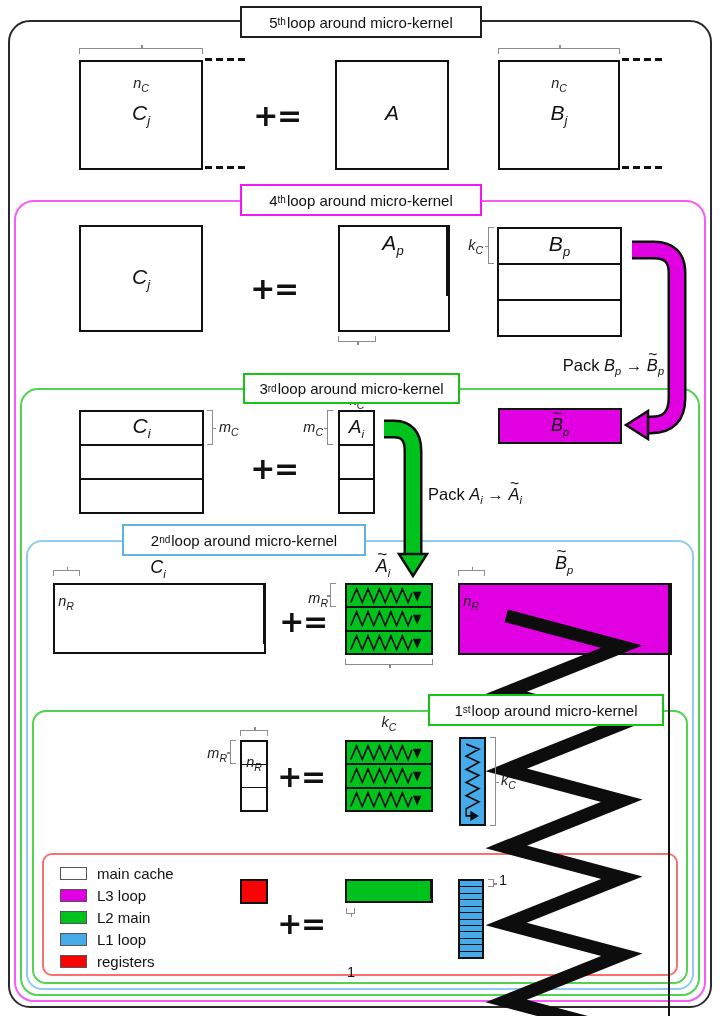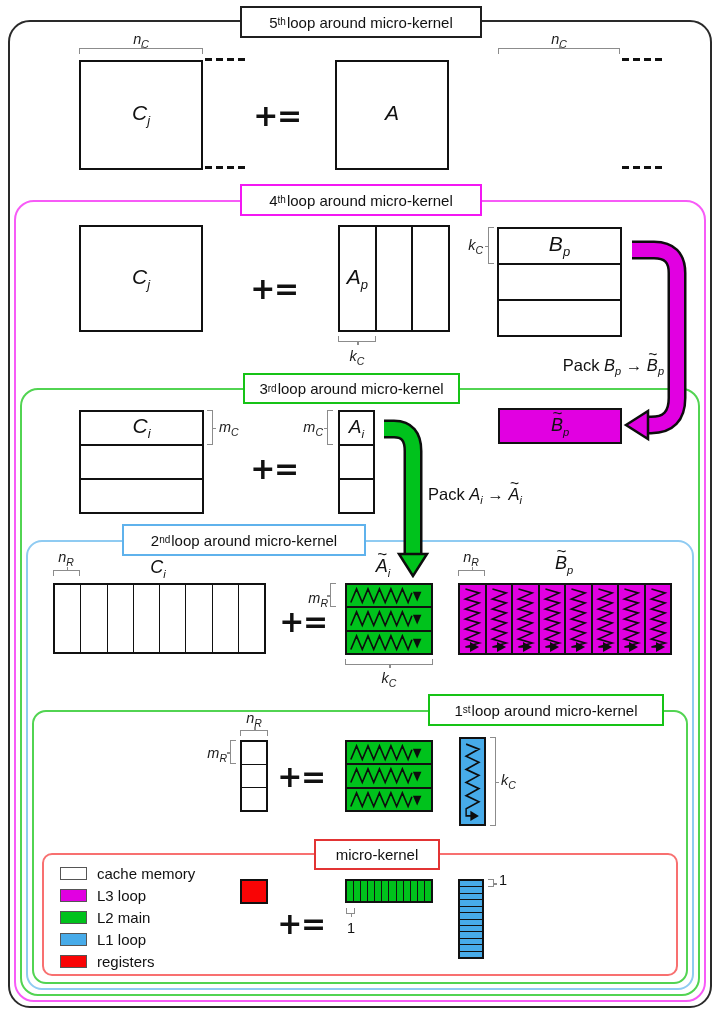--- a/index.html
+++ b/index.html
@@ -6,37 +6,37 @@
   #cv{position:relative;width:720px;height:1016px;background:#fff;overflow:hidden;
       font-family:"Liberation Sans",sans-serif;color:#111;}
   
   .lbox{position:absolute;border:2px solid;background:transparent;box-sizing:border-box;}
   
   .tbox{position:absolute;background:#fff;border:2.2px solid;box-sizing:border-box;
         display:flex;align-items:center;justify-content:center;font-size:15px;z-index:5;white-space:nowrap;}
   .tbox sup{font-size:10px;line-height:1;margin-right:1px;}
   
   .mtx{position:absolute;border:2.4px solid #111;background:#fff;box-sizing:border-box;z-index:3;}
-  .cols{display:flex;flex-direction:row;}
+  .cols{display:flex;flex-direction:column;}
   .rows{display:flex;flex-direction:column;}
   .cols>div,.rows>div{flex:1;display:flex;align-items:center;justify-content:center;box-sizing:border-box;}
   .cols>div{border-right:2px solid #111;}
   .cols>div:last-child{border-right:none;}
   .rows>div{border-bottom:2px solid #111;}
   .rows>div:last-child{border-bottom:none;}
   .thin>div{border-width:1.6px;}
   .ml{font-style:italic;font-size:21px;}
   .ml sub,.ml18 sub{font-size:0.62em;font-style:italic;}
   .ml18{font-style:italic;font-size:18px;}
   .twrap{position:relative;display:inline-block;font-style:italic;}
   .tl{position:absolute;left:55%;top:-0.62em;transform:translateX(-50%);font-style:normal;font-size:0.95em;}
   
   .dm{position:absolute;font-style:italic;font-size:14.5px;color:#1c1c1c;z-index:4;white-space:nowrap;}
   .dm sub{font-size:10.5px;}
-  .cx{transform:translateX(-50%);}
+  .cx{transform:translateX(-50%);margin-top:44px;}
   .ra{text-align:right;}
   
   .br{position:absolute;box-sizing:border-box;z-index:4;}
   .br i{position:absolute;background:#8c8c8c;}
   .br.h{height:6px;border-left:1.6px solid #8c8c8c;border-right:1.6px solid #8c8c8c;}
   .br.h.up{border-top:1.6px solid #8c8c8c;}
   .br.h.up i{left:50%;top:-4px;width:1.6px;height:4px;}
   .br.h.down{border-bottom:1.6px solid #8c8c8c;}
   .br.h.down i{left:50%;bottom:-4px;width:1.6px;height:4px;}
   .br.v{width:6px;border-top:1.6px solid #8c8c8c;border-bottom:1.6px solid #8c8c8c;}
@@ -91,41 +91,41 @@
   <div class="tbox" style="left:122px;top:524px;width:244px;height:32px;border-color:#5fb2ec;">
     <span>2</span>
       <sup>nd</sup>
       <span> loop around micro-kernel</span>
   </div>
   <div class="tbox" style="left:428px;top:694px;width:236px;height:32px;border-color:#16c316;">
     <span>1</span>
       <sup>st</sup>
       <span> loop around micro-kernel</span>
   </div>
-  <div class="tbox" style="left:314px;top:839px;width:126px;height:31px;border-color:#e23434;">
-    <span>micro-kernel</span>
-  </div>
 
   <span class="dm cx" style="left:141px;top:31px;"><span>n</span><sub>C</sub></span>
   <div class="br h up" style="left:79px;top:48px;width:124px;">
       <i></i>
     </div>
   <div class="mtx" style="left:79px;top:60px;width:124px;height:110px;display:flex;align-items:center;justify-content:center;">
     <span class="ml"><span>C</span><sub>j</sub></span>
   </div>
   <div class="dash" style="left:205px;top:58px;width:42px;"></div>
   <div class="dash" style="left:205px;top:166px;width:42px;"></div>
   <span class="pe" style="left:277px;top:115px;">+=</span>
   <div class="mtx" style="left:335px;top:60px;width:114px;height:110px;display:flex;align-items:center;justify-content:center;">
     <span class="ml"><span>A</span><sub></sub></span>
   </div>
   <span class="dm cx" style="left:559px;top:31px;"><span>n</span><sub>C</sub></span>
   <div class="br h up" style="left:498px;top:48px;width:122px;">
       <i></i>
     </div>
+  <div class="mtx" style="left:498px;top:60px;width:122px;height:110px;display:flex;align-items:center;justify-content:center;">
+    <span class="ml"><span>B</span><sub>j</sub></span>
+  </div>
   <div class="dash" style="left:622px;top:58px;width:40px;"></div>
   <div class="dash" style="left:622px;top:166px;width:40px;"></div>
 
   <div class="mtx" style="left:79px;top:225px;width:124px;height:107px;display:flex;align-items:center;justify-content:center;">
     <span class="ml"><span>C</span><sub>j</sub></span>
   </div>
   <span class="pe" style="left:274px;top:288px;">+=</span>
   <div class="mtx cols" style="left:338px;top:225px;width:112px;height:107px;">
     <div>
         <span class="ml"><span>A</span><sub>p</sub></span>
@@ -326,21 +326,21 @@
       </svg>
   </div>
   <div class="br v rgt" style="left:490px;top:737px;height:89px;">
       <i></i>
     </div>
   <span class="dm" style="left:501px;top:772px;"><span>k</span><sub>C</sub></span>
 
   <div class="leg">
     <div class="row">
         <span class="sw" style="background: rgb(255, 255, 255);"></span>
-        <span class="lb">cache memory</span>
+        <span class="lb">main cache</span>
       </div>
     <div class="row">
         <span class="sw" style="background: rgb(225, 0, 225);"></span>
         <span class="lb">L3 loop</span>
       </div>
     <div class="row">
         <span class="sw" style="background: rgb(0, 194, 28);"></span>
         <span class="lb">L2 main</span>
       </div>
     <div class="row">

